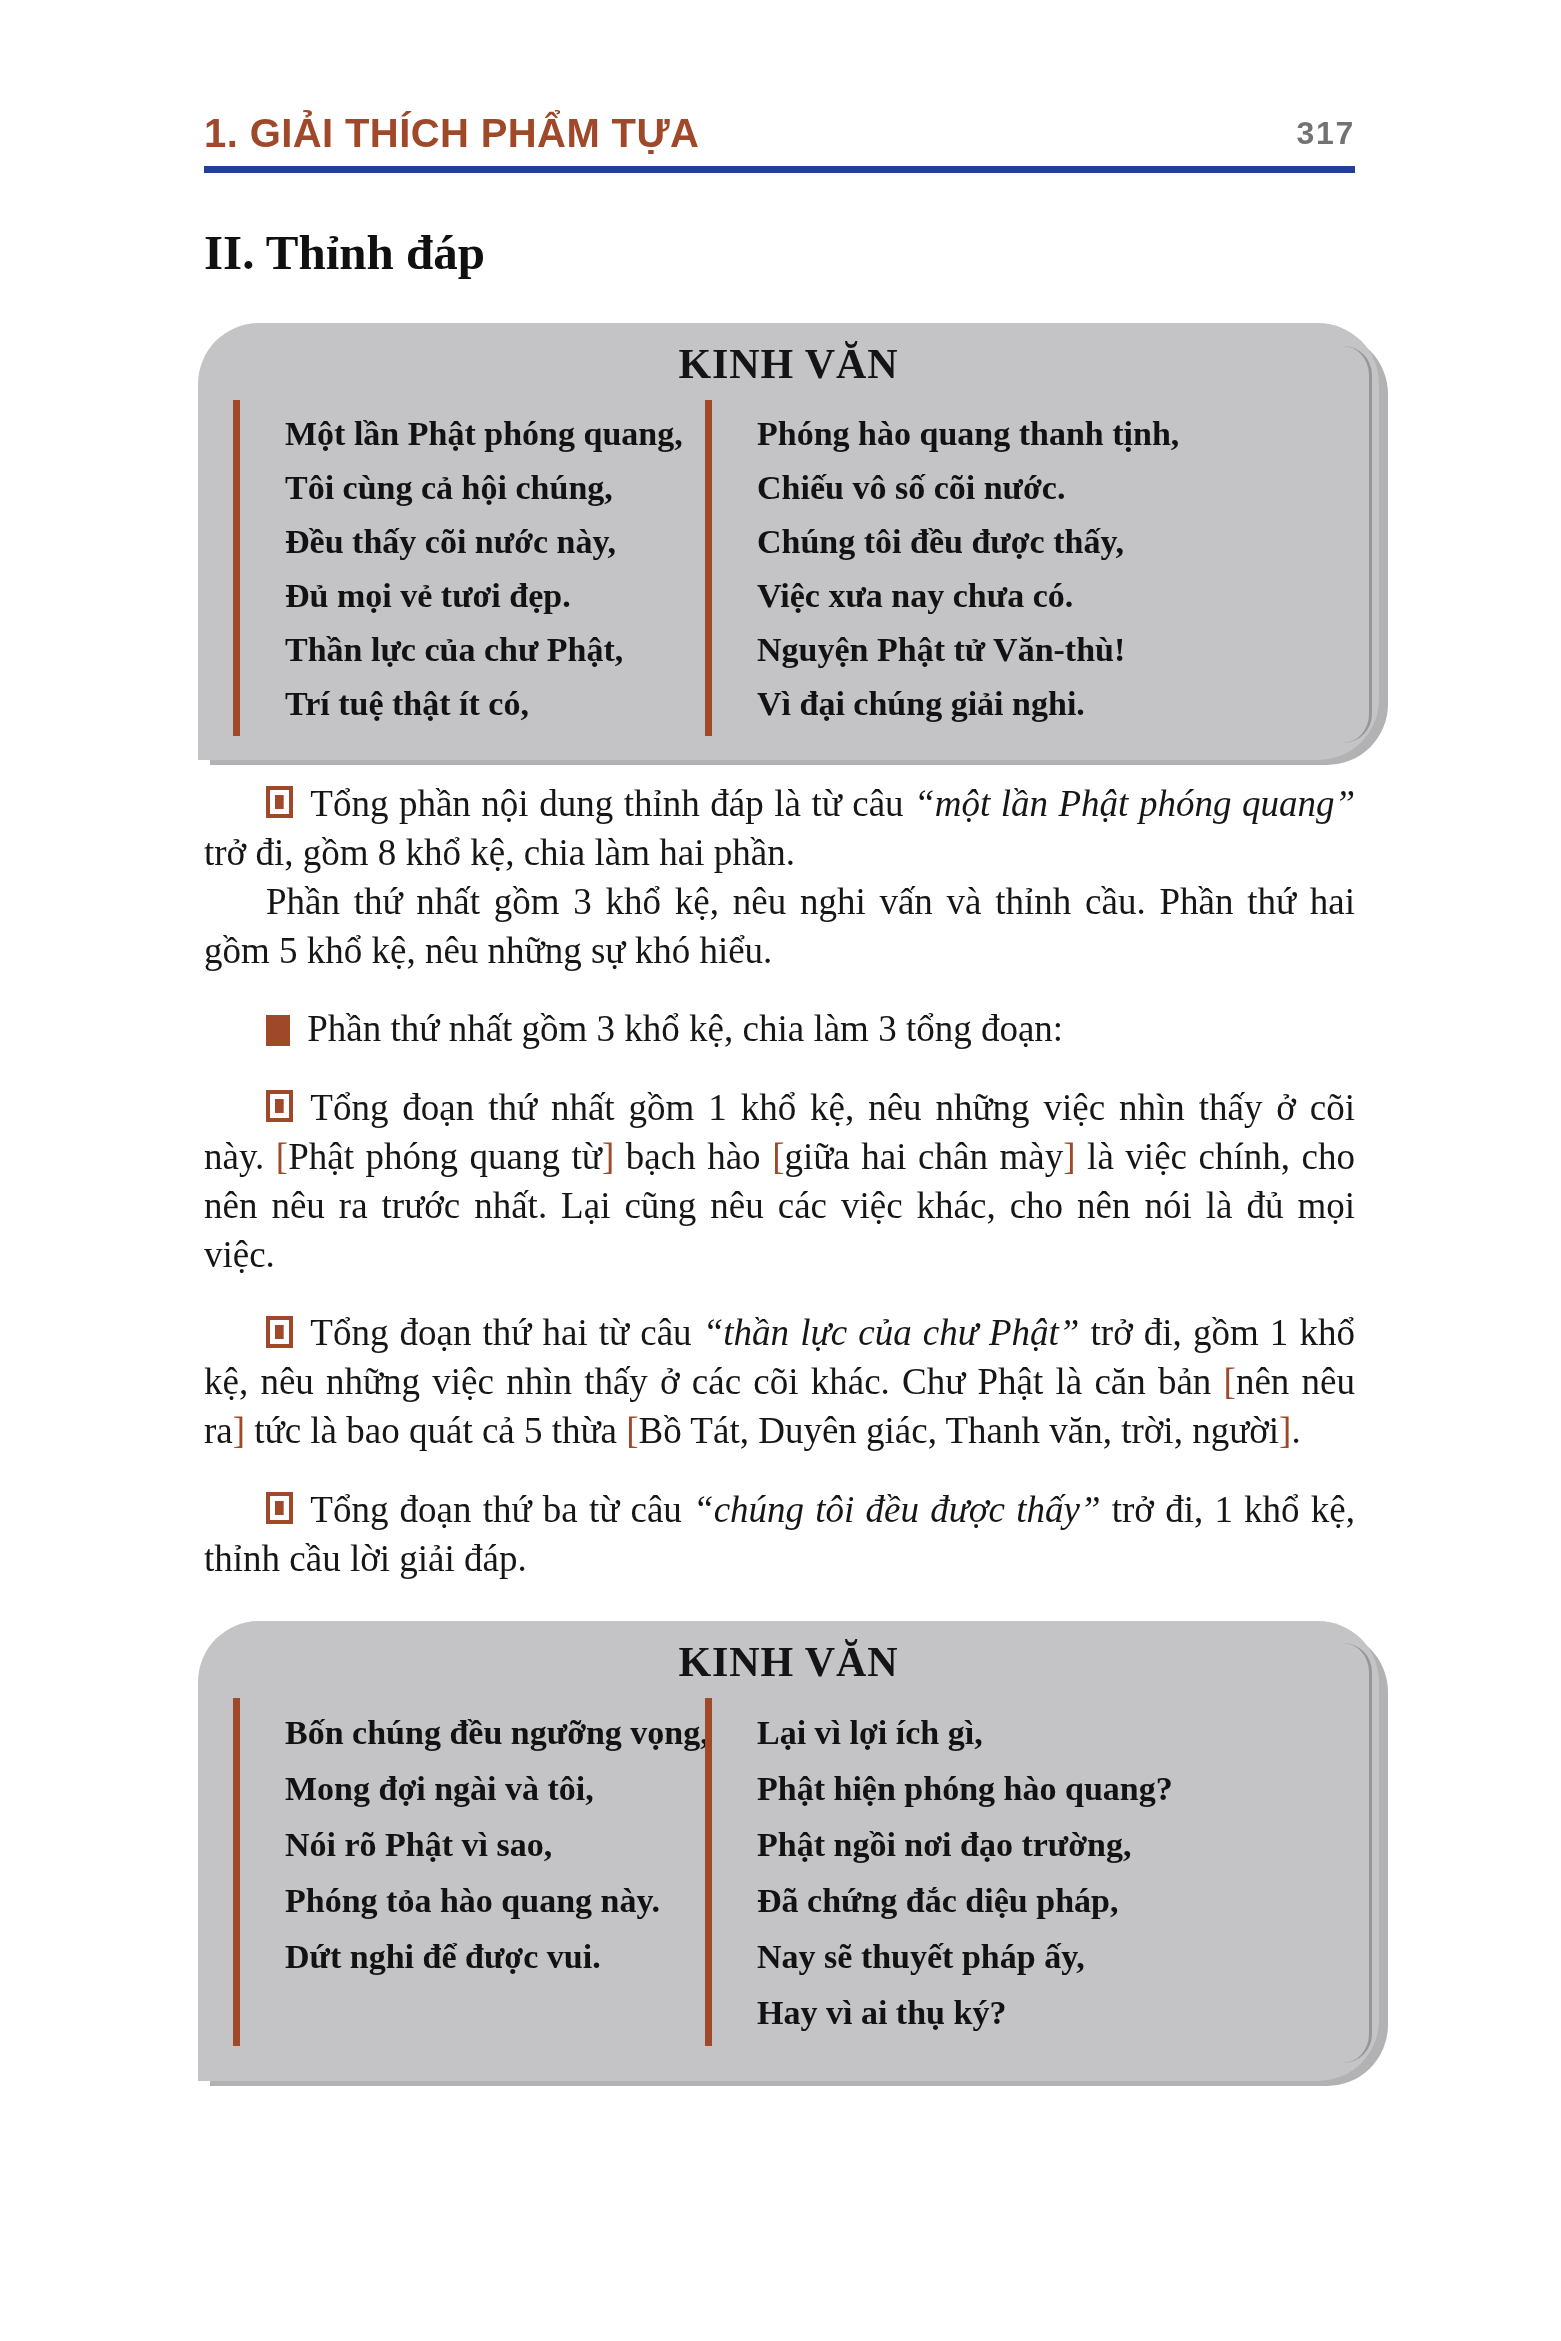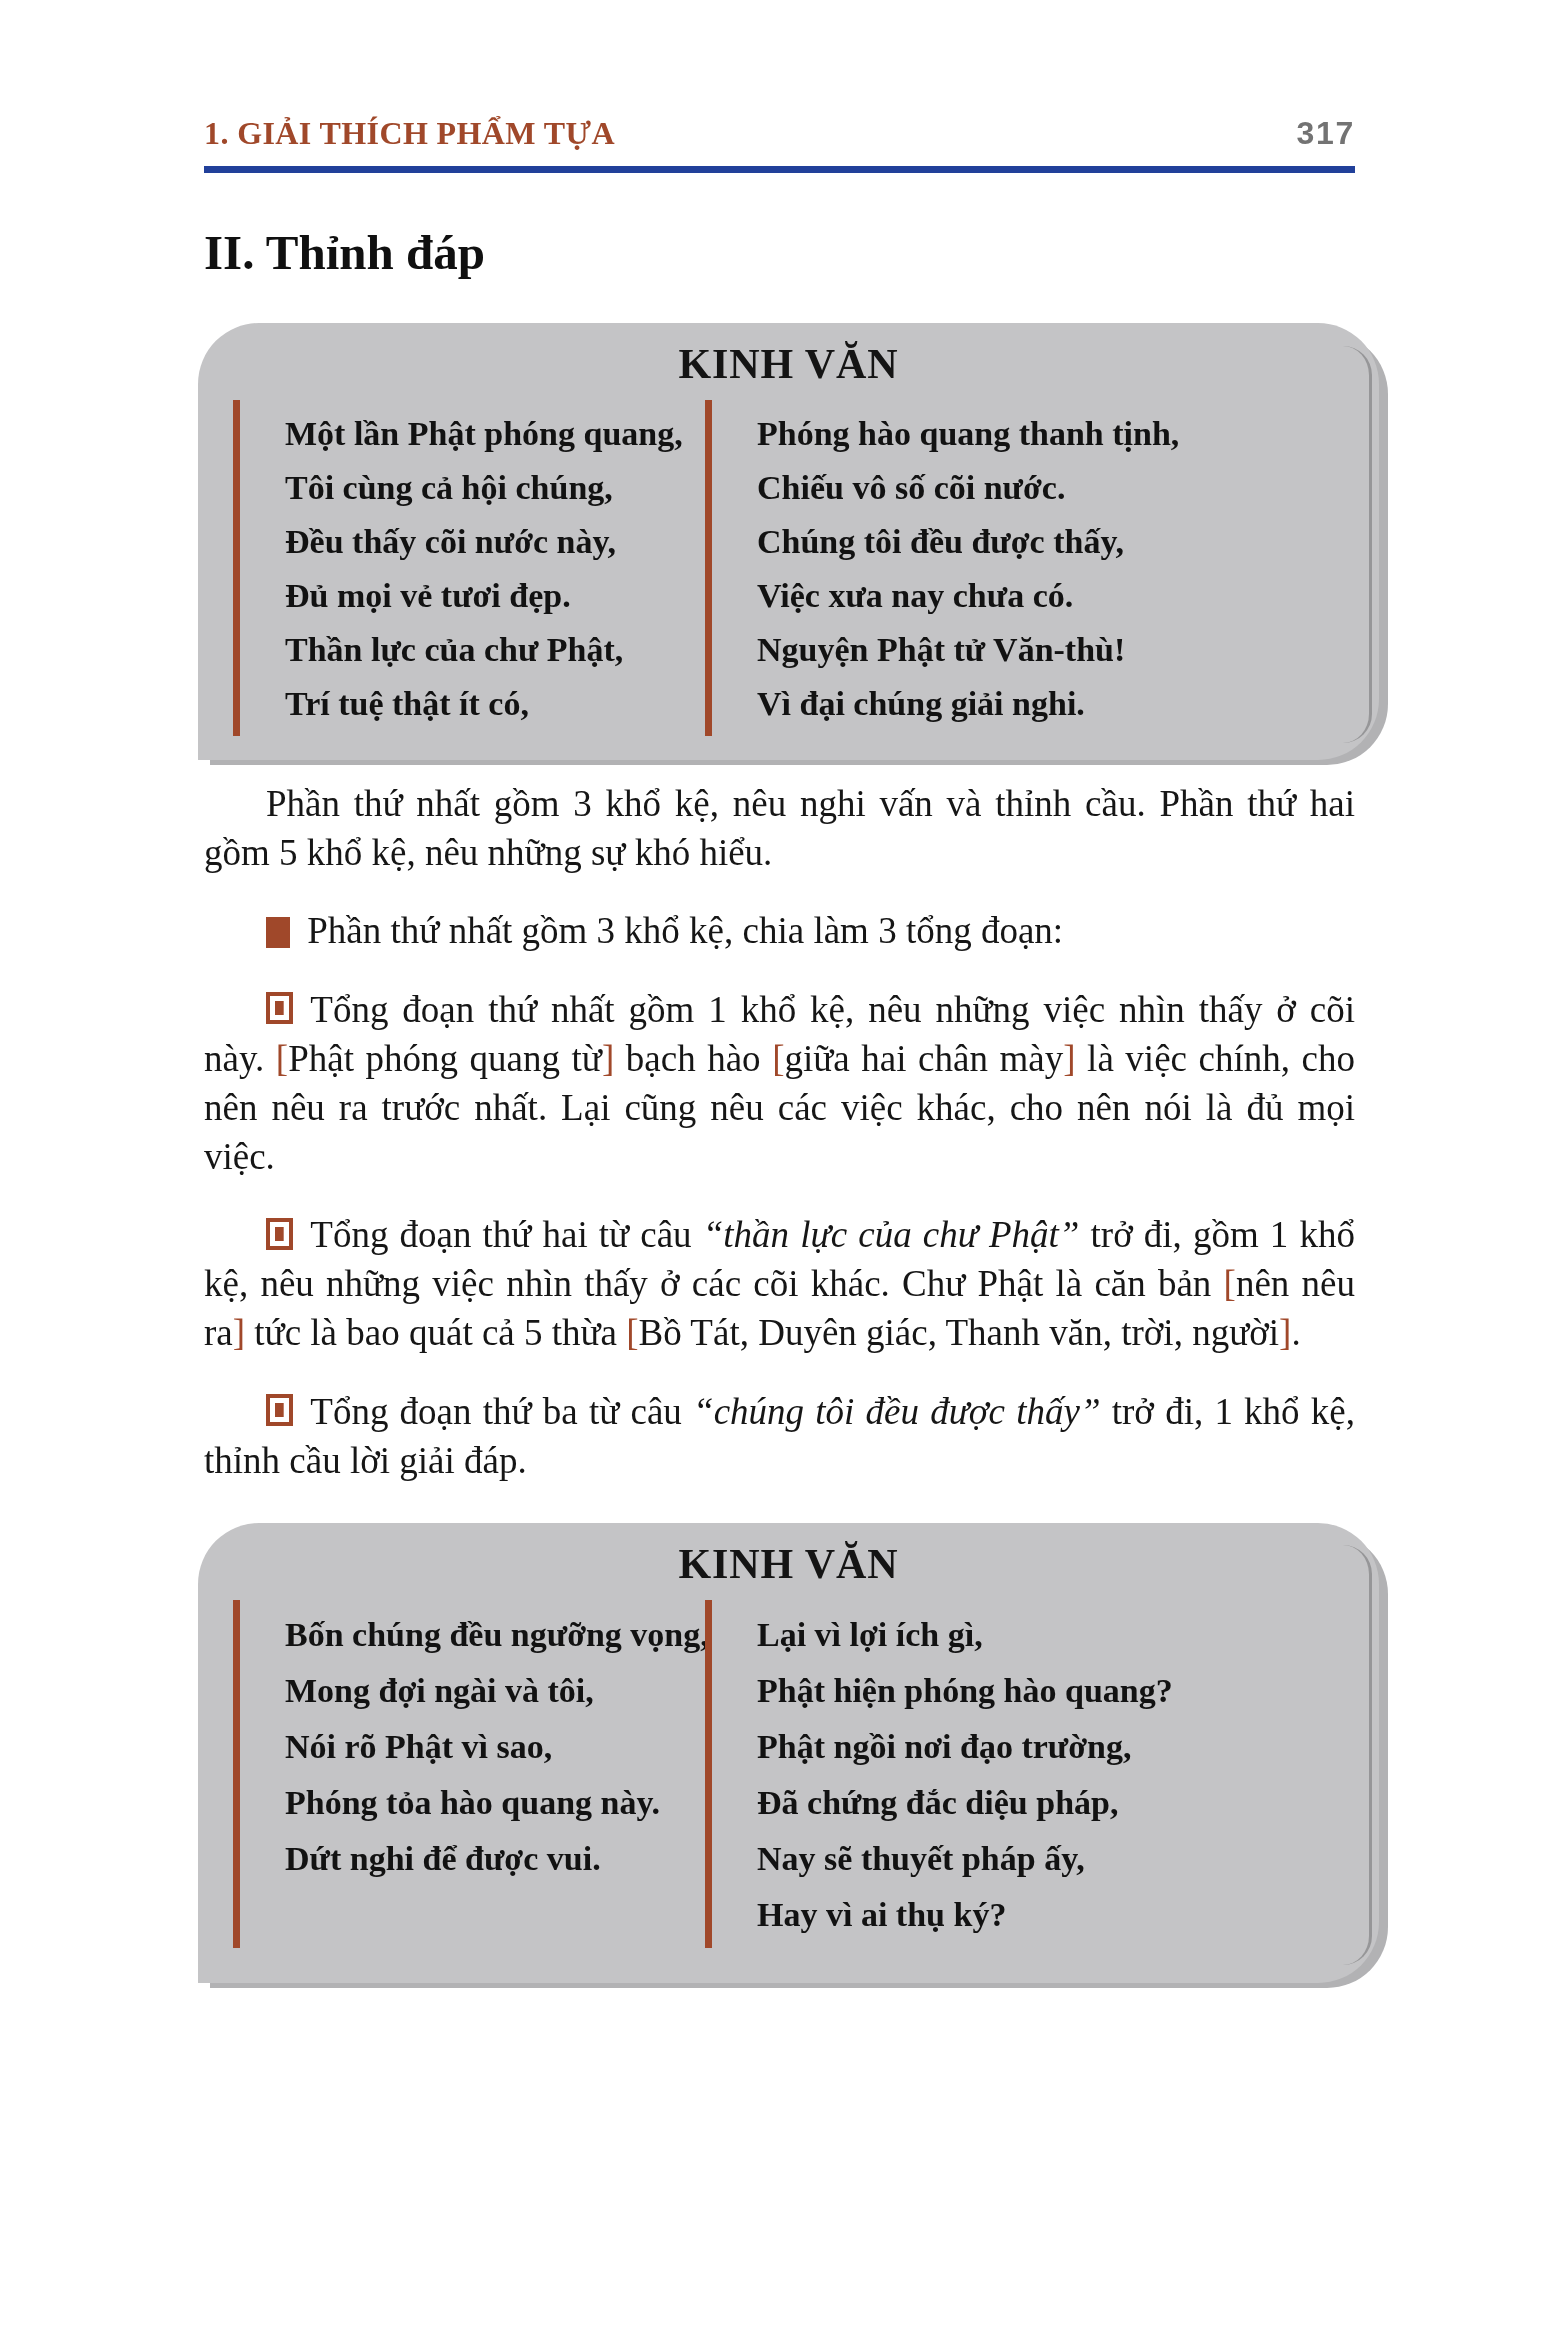--- a/index.html
+++ b/index.html
@@ -13,22 +13,22 @@
     width:1561px;height:2342px;background:#ffffff;
     font-family:"Liberation Serif", serif;color:var(--text);
   }
   .page{
     position:relative;width:1561px;height:2342px;box-sizing:border-box;
     padding:114px 206px 0 204px;overflow:hidden;
   }
   
   .header-row{display:flex;justify-content:space-between;align-items:flex-end;}
   .header-title{
-    font-family:Liberation Serif, serif;font-weight:bold;
-    font-size:32px;line-height:38px;color:var(--accent);letter-spacing:0.4px;
+    font-family:Liberation Sans, sans-serif;font-weight:bold;
+    font-size:40px;line-height:38px;color:var(--accent);letter-spacing:0.4px;
   }
   .header-page-number{
     font-family:"Liberation Sans", sans-serif;font-weight:bold;
     font-size:32px;line-height:38px;color:#737373;letter-spacing:1.7px;
   }
   .header-rule{height:7px;background:var(--rule-blue);margin-top:14px;}
   
   .page-title{font-size:49px;font-weight:bold;color:#101010;margin-top:49px;line-height:61px;}
   
   .box-wrap{position:relative;margin-left:-6px;margin-right:-24px;}
@@ -115,20 +115,21 @@
             <div class="verse-line">Việc xưa nay chưa có.</div>
             <div class="verse-line">Nguyện Phật tử Văn-thù!</div>
             <div class="verse-line">Vì đại chúng giải nghi.</div>
           </div>
       </div>
       <div class="page-curl"></div>
     </div>
   </div>
 
   <div class="body-paragraphs">
+      <p class="body-para no-gap"><span class="bullet bullet-outlined"></span><span class="seg-n">Tổng phần nội dung thỉnh đáp là từ câu </span><span class="seg-i">“một lần Phật phóng quang”</span><span class="seg-n"> trở đi, gồm 8 khổ kệ, chia làm hai phần.</span></p>
       <p class="body-para no-gap"><span class="seg-n">Phần thứ nhất gồm 3 khổ kệ, nêu nghi vấn và thỉnh cầu. Phần thứ hai gồm 5 khổ kệ, nêu những sự khó hiểu.</span></p>
       <p class="body-para"><span class="bullet bullet-solid"></span><span class="seg-n">Phần thứ nhất gồm 3 khổ kệ, chia làm 3 tổng đoạn:</span></p>
       <p class="body-para"><span class="bullet bullet-outlined"></span><span class="seg-n">Tổng đoạn thứ nhất gồm 1 khổ kệ, nêu những việc nhìn thấy ở cõi này. </span><span class="seg-b">[</span><span class="seg-n">Phật phóng quang từ</span><span class="seg-b">]</span><span class="seg-n"> bạch hào </span><span class="seg-b">[</span><span class="seg-n">giữa hai chân mày</span><span class="seg-b">]</span><span class="seg-n"> là việc chính, cho nên nêu ra trước nhất. Lại cũng nêu các việc khác, cho nên nói là đủ mọi việc.</span></p>
       <p class="body-para"><span class="bullet bullet-outlined"></span><span class="seg-n">Tổng đoạn thứ hai từ câu </span><span class="seg-i">“thần lực của chư Phật”</span><span class="seg-n"> trở đi, gồm 1 khổ kệ, nêu những việc nhìn thấy ở các cõi khác. Chư Phật là căn bản </span><span class="seg-b">[</span><span class="seg-n">nên nêu ra</span><span class="seg-b">]</span><span class="seg-n"> tức là bao quát cả 5 thừa </span><span class="seg-b">[</span><span class="seg-n">Bồ Tát, Duyên giác, Thanh văn, trời, người</span><span class="seg-b">]</span><span class="seg-n">.</span></p>
       <p class="body-para"><span class="bullet bullet-outlined"></span><span class="seg-n">Tổng đoạn thứ ba từ câu </span><span class="seg-i">“chúng tôi đều được thấy”</span><span class="seg-n"> trở đi, 1 khổ kệ, thỉnh cầu lời giải đáp.</span></p>
     </div>
 
   <div class="box-wrap second">
     <div class="kinh-box">
       <div class="kinh-heading">KINH VĂN</div>

